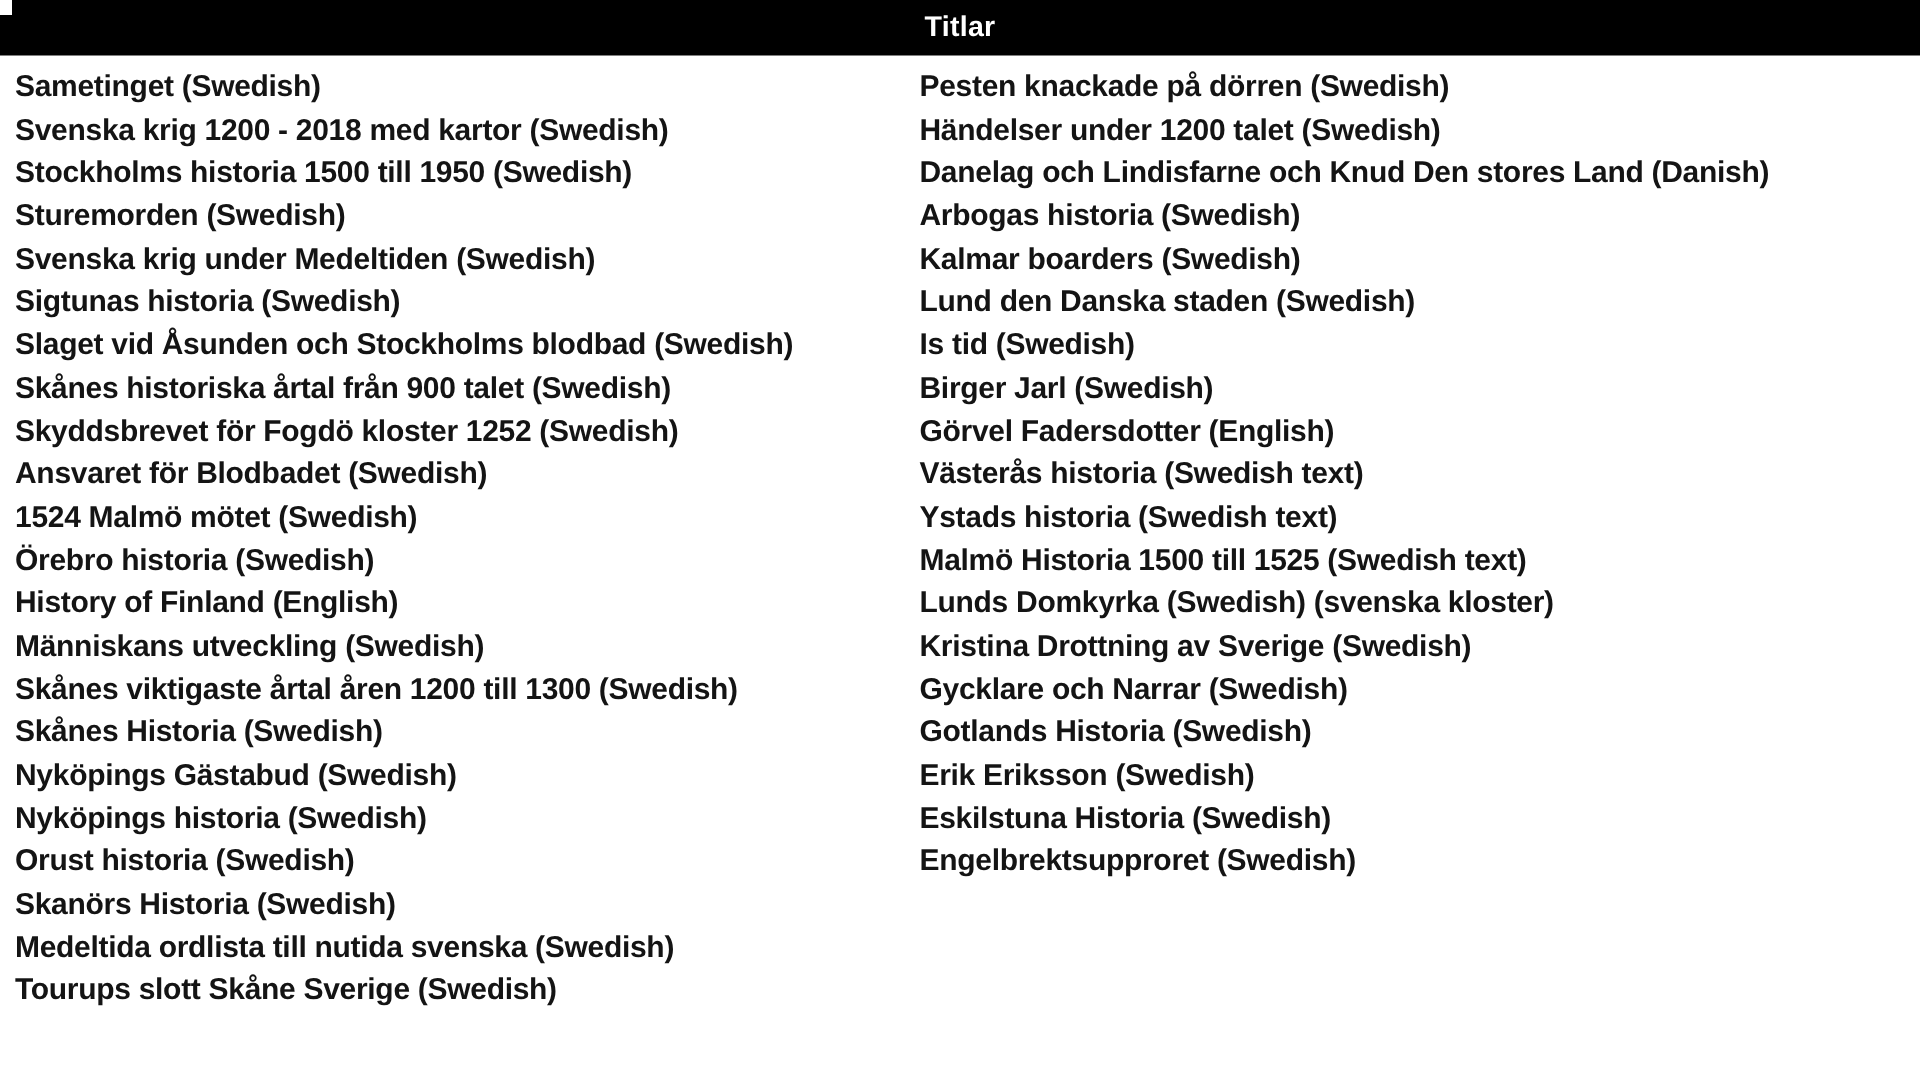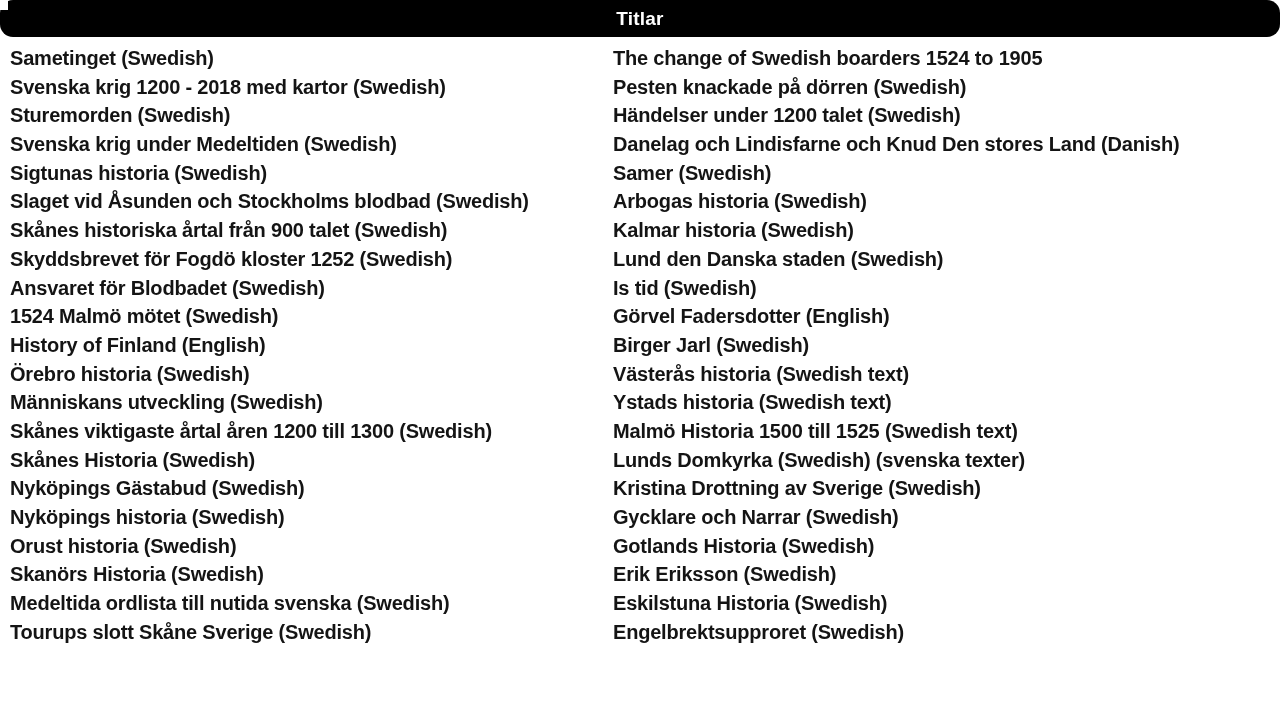--- a/index.html
+++ b/index.html
@@ -17,21 +17,20 @@
   .header-bar {
     position: absolute;
     left: 0;
     top: 0;
     width: 1280px;
     height: 37px;
     background: #000000;
     display: flex;
     align-items: center;
     justify-content: center;
-    border-radius: 13px;
   }
   .header-title {
     color: #ffffff;
     font-size: 19px;
     font-weight: 700;
     letter-spacing: 0.2px;
   }
   .corner-notch {
     position: absolute;
     left: 0;
@@ -76,56 +75,55 @@
 
 <div class="header-bar">
   <span class="header-title">Titlar</span>
 </div>
 <div class="corner-notch"></div>
 
 <div class="columns">
   <div class="list-col left">
       <div class="row">Sametinget (Swedish)</div>
       <div class="row">Svenska krig 1200 - 2018 med kartor (Swedish)</div>
+      <div class="row">Stockholms historia 1500 till 1950 (Swedish)</div>
       <div class="row">Sturemorden (Swedish)</div>
       <div class="row">Svenska krig under Medeltiden (Swedish)</div>
       <div class="row">Sigtunas historia (Swedish)</div>
       <div class="row">Slaget vid Åsunden och Stockholms blodbad (Swedish)</div>
       <div class="row">Skånes historiska årtal från 900 talet (Swedish)</div>
       <div class="row">Skyddsbrevet för Fogdö kloster 1252 (Swedish)</div>
       <div class="row">Ansvaret för Blodbadet (Swedish)</div>
       <div class="row">1524 Malmö mötet (Swedish)</div>
+      <div class="row">Örebro historia (Swedish)</div>
       <div class="row">History of Finland (English)</div>
-      <div class="row">Örebro historia (Swedish)</div>
       <div class="row">Människans utveckling (Swedish)</div>
       <div class="row">Skånes viktigaste årtal åren 1200 till 1300 (Swedish)</div>
       <div class="row">Skånes Historia (Swedish)</div>
       <div class="row">Nyköpings Gästabud (Swedish)</div>
       <div class="row">Nyköpings historia (Swedish)</div>
       <div class="row">Orust historia (Swedish)</div>
       <div class="row">Skanörs Historia (Swedish)</div>
       <div class="row">Medeltida ordlista till nutida svenska (Swedish)</div>
       <div class="row">Tourups slott Skåne Sverige (Swedish)</div>
     </div>
   <div class="list-col right">
-      <div class="row">The change of Swedish boarders 1524 to 1905</div>
       <div class="row">Pesten knackade på dörren (Swedish)</div>
       <div class="row">Händelser under 1200 talet (Swedish)</div>
       <div class="row">Danelag och Lindisfarne och Knud Den stores Land (Danish)</div>
-      <div class="row">Samer (Swedish)</div>
       <div class="row">Arbogas historia (Swedish)</div>
-      <div class="row">Kalmar historia (Swedish)</div>
+      <div class="row">Kalmar boarders (Swedish)</div>
       <div class="row">Lund den Danska staden (Swedish)</div>
       <div class="row">Is tid (Swedish)</div>
+      <div class="row">Birger Jarl (Swedish)</div>
       <div class="row">Görvel Fadersdotter (English)</div>
-      <div class="row">Birger Jarl (Swedish)</div>
       <div class="row">Västerås historia (Swedish text)</div>
       <div class="row">Ystads historia (Swedish text)</div>
       <div class="row">Malmö Historia 1500 till 1525 (Swedish text)</div>
-      <div class="row">Lunds Domkyrka (Swedish) (svenska texter)</div>
+      <div class="row">Lunds Domkyrka (Swedish) (svenska kloster)</div>
       <div class="row">Kristina Drottning av Sverige (Swedish)</div>
       <div class="row">Gycklare och Narrar (Swedish)</div>
       <div class="row">Gotlands Historia (Swedish)</div>
       <div class="row">Erik Eriksson (Swedish)</div>
       <div class="row">Eskilstuna Historia (Swedish)</div>
       <div class="row">Engelbrektsupproret (Swedish)</div>
     </div>
 </div>
 
 </body></html>

